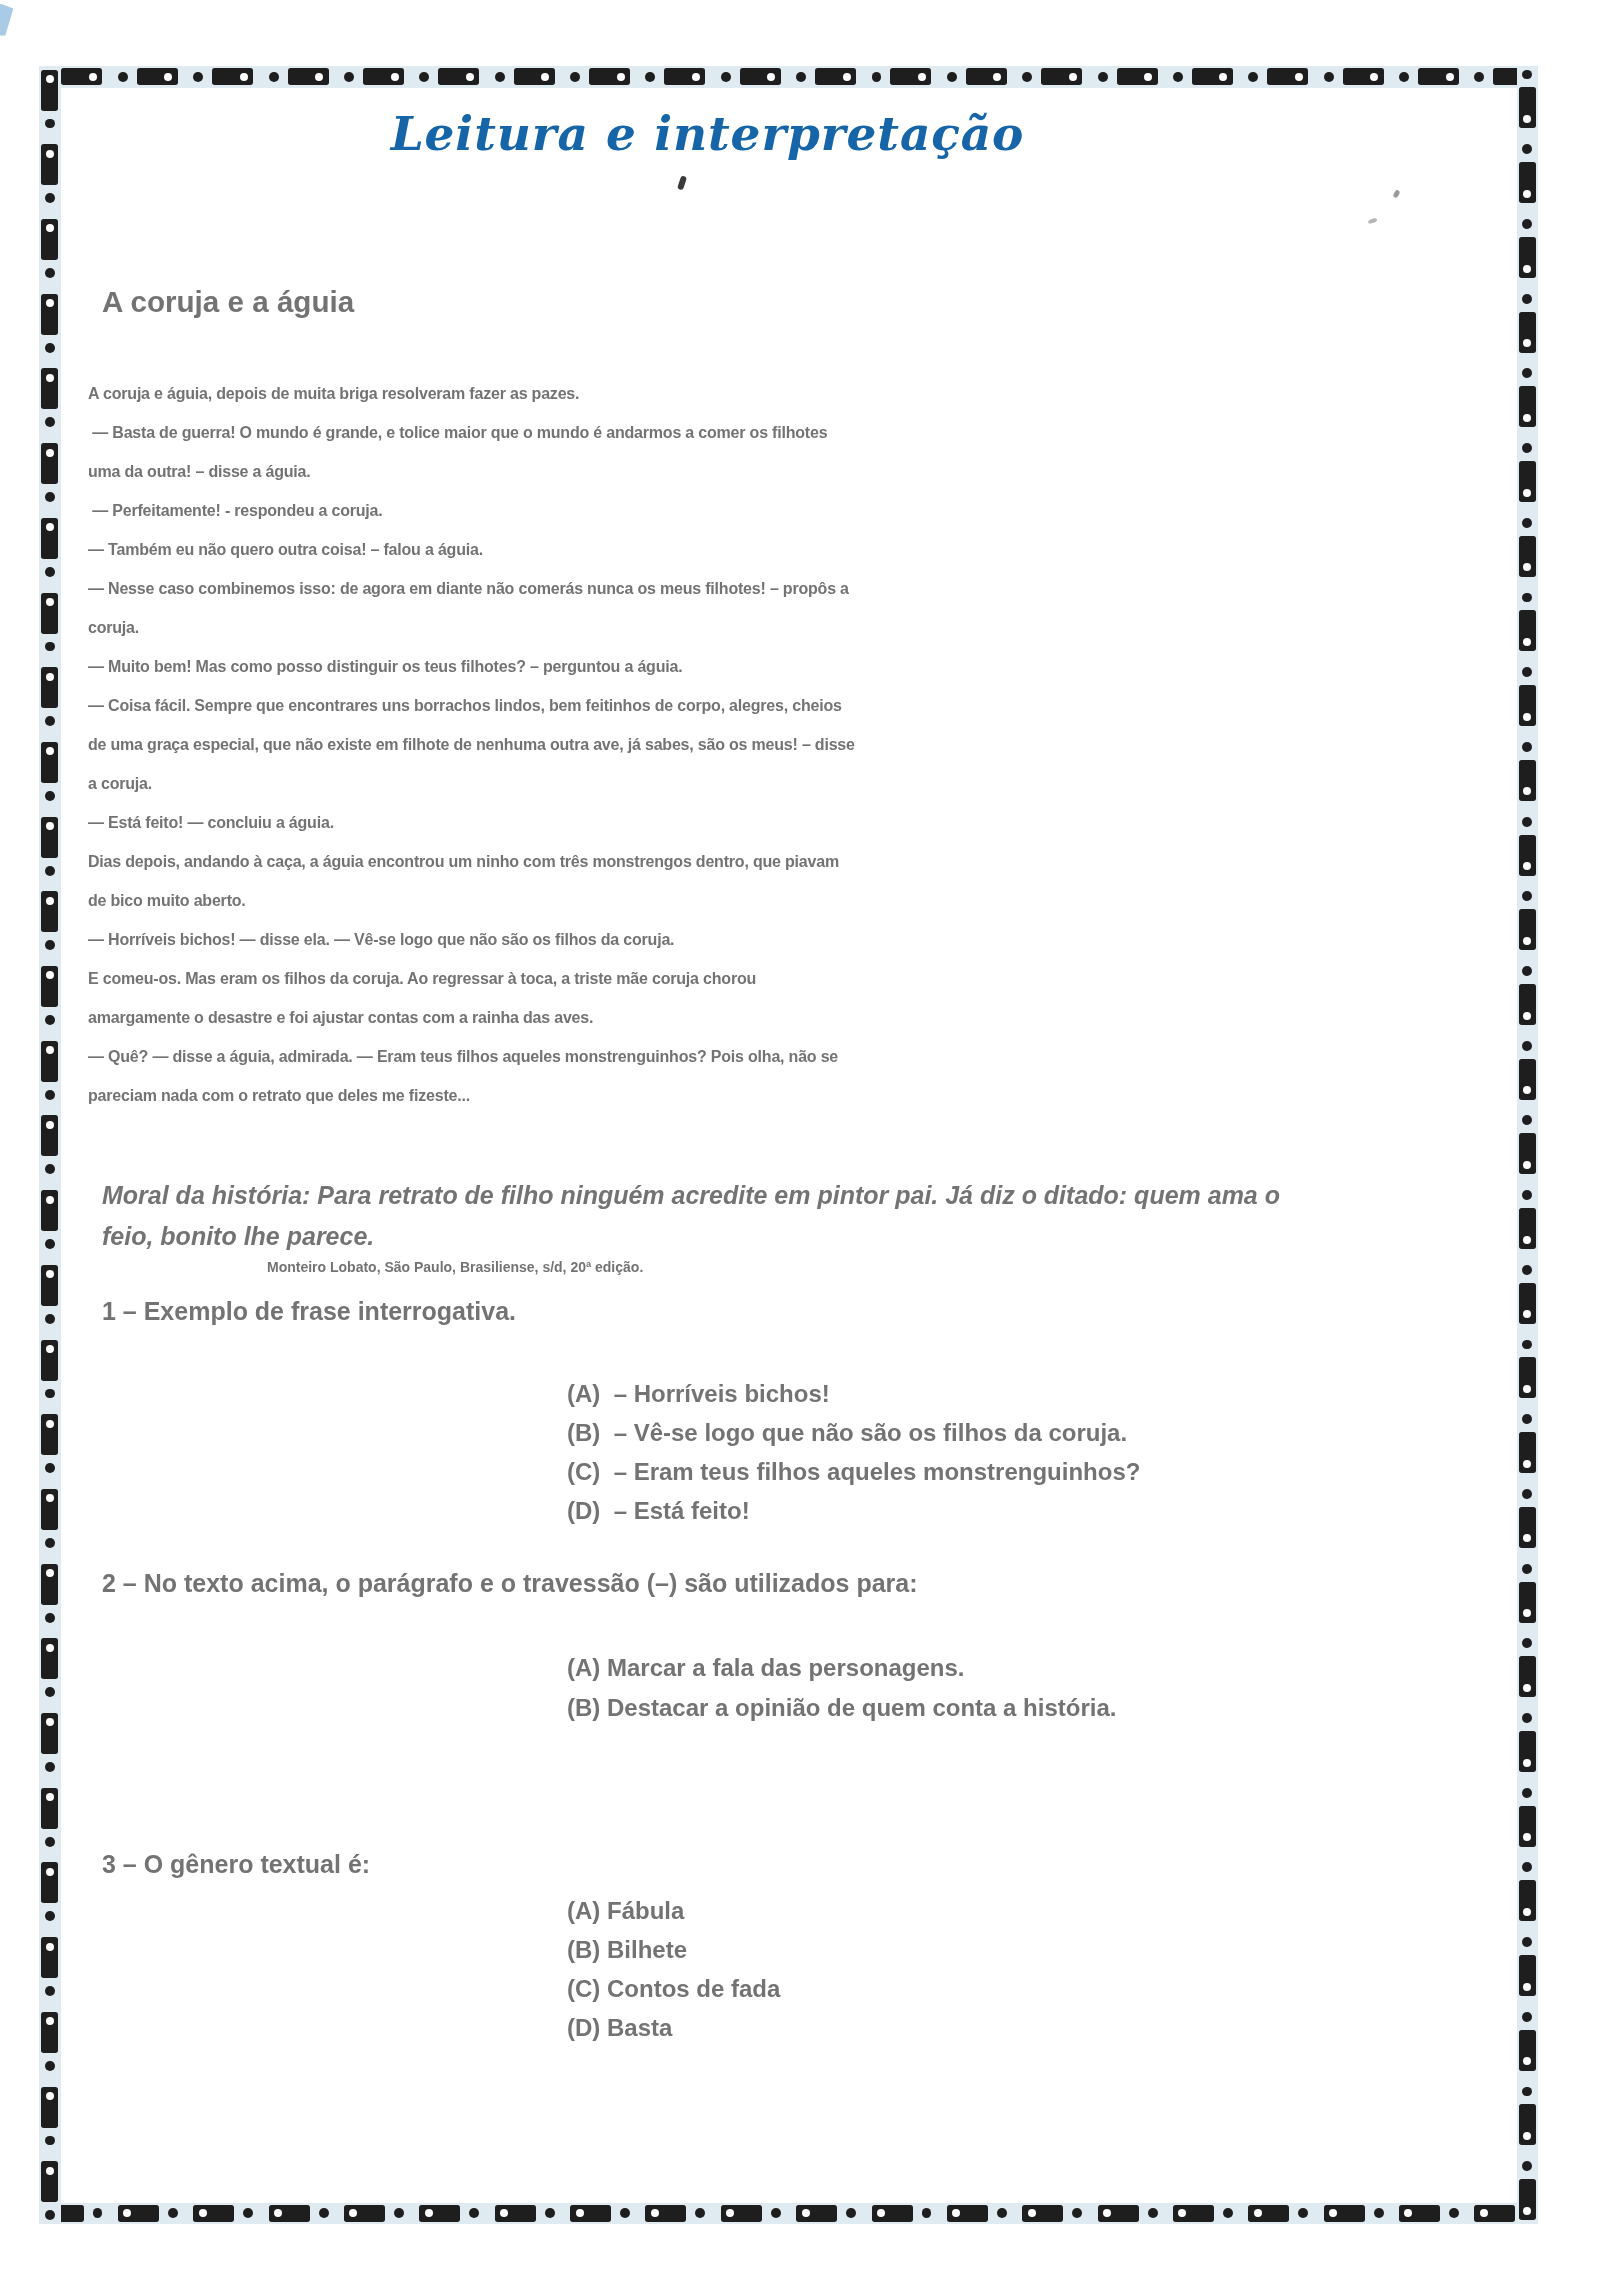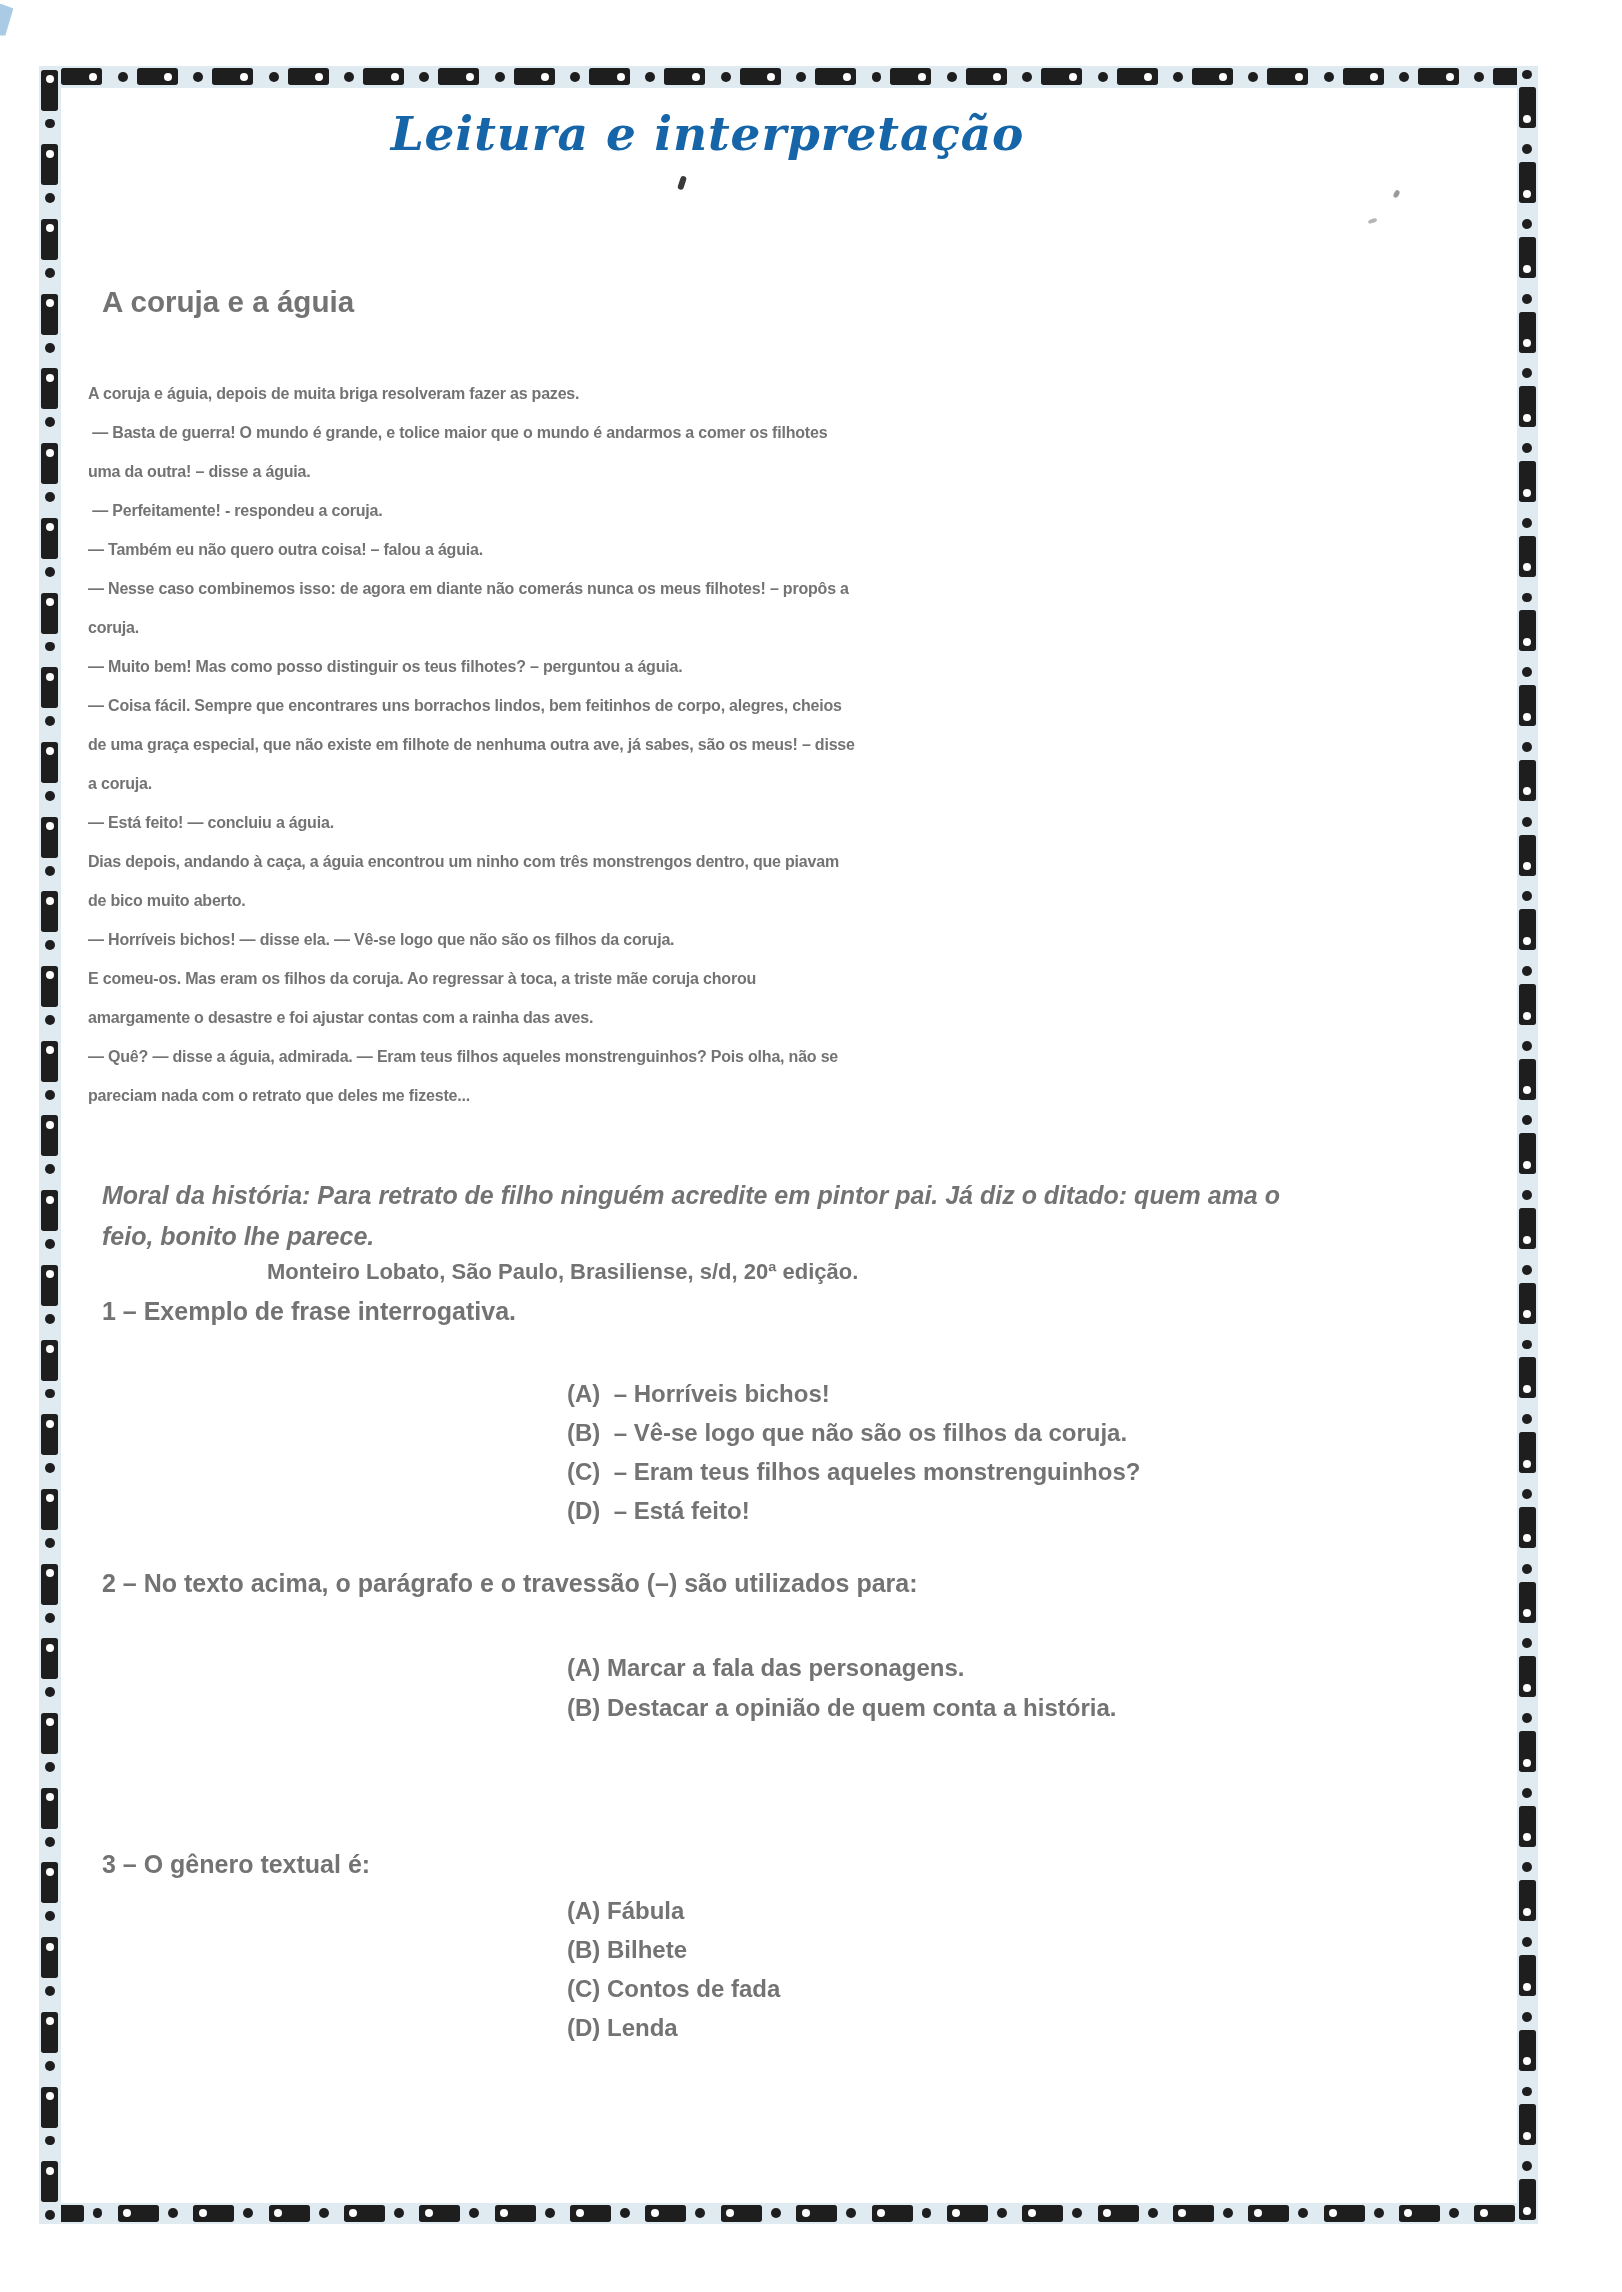--- a/index.html
+++ b/index.html
@@ -33,21 +33,21 @@
   .blue{color:#737373;}
   .title{
     position:absolute;left:0;top:106px;width:1415px;text-align:center;
     font-family:"DejaVu Serif",serif;font-style:italic;font-weight:bold;
     font-size:47px;color:#1565a8;letter-spacing:0.9px;
   }
   .title-tick{position:absolute;left:679px;top:176px;width:6.3px;height:14.3px;background:#3a3a3a;border-radius:3.6px;transform:rotate(18deg);}
   .heading{position:absolute;left:102px;top:285px;font-size:29.6px;font-weight:bold;white-space:pre;}
   .story{position:absolute;left:88px;top:374px;font-size:16px;font-weight:bold;line-height:39px;white-space:pre;letter-spacing:-0.2px;}
   .moral{position:absolute;left:102px;top:1175px;font-size:25px;font-weight:bold;font-style:italic;line-height:41px;white-space:pre;}
-  .attribution{position:absolute;left:267px;top:1259px;font-size:22px;font-weight:bold;white-space:pre;}
+  .attribution{position:absolute;left:267px;top:1259px;font-size:14px;font-weight:bold;white-space:pre;}
   .question{position:absolute;font-size:25px;font-weight:bold;white-space:pre;}
   .q1{left:102px;top:1297px;}
   .q2{left:102px;top:1569px;}
   .q3{left:102px;top:1850px;}
   .options{position:absolute;left:567px;font-size:24px;font-weight:bold;white-space:pre;}
   .opts1{top:1374px;line-height:39px;}
   .opts2{top:1648px;line-height:40px;}
   .opts3{top:1891px;line-height:39px;}
   
   .corner-mark{position:absolute;left:0;top:3.6px;width:13.4px;height:32px;background:#a9cbe6;clip-path:polygon(0 0,100% 15%,40% 100%,0 100%);}
@@ -476,14 +476,14 @@
 
 <div class="attribution blue">Monteiro Lobato, São Paulo, Brasiliense, s/d, 20ª edição.</div>
 
 <div class="question q1 blue">1 – Exemplo de frase interrogativa.</div>
 <div class="options opts1 blue" id="opts0"><div>(A)  – Horríveis bichos!</div><div>(B)  – Vê-se logo que não são os filhos da coruja.</div><div>(C)  – Eram teus filhos aqueles monstrenguinhos?</div><div>(D)  – Está feito!</div></div>
 
 <div class="question q2 blue">2 – No texto acima, o parágrafo e o travessão (–) são utilizados para:</div>
 <div class="options opts2 blue" id="opts1"><div>(A) Marcar a fala das personagens.</div><div>(B) Destacar a opinião de quem conta a história.</div></div>
 
 <div class="question q3 blue">3 – O gênero textual é:</div>
-<div class="options opts3 blue" id="opts2"><div>(A) Fábula</div><div>(B) Bilhete</div><div>(C) Contos de fada</div><div>(D) Lenda</div></div>
+<div class="options opts3 blue" id="opts2"><div>(A) Fábula</div><div>(B) Bilhete</div><div>(C) Contos de fada</div><div>(D) Basta</div></div>
 
 
 </body></html>

